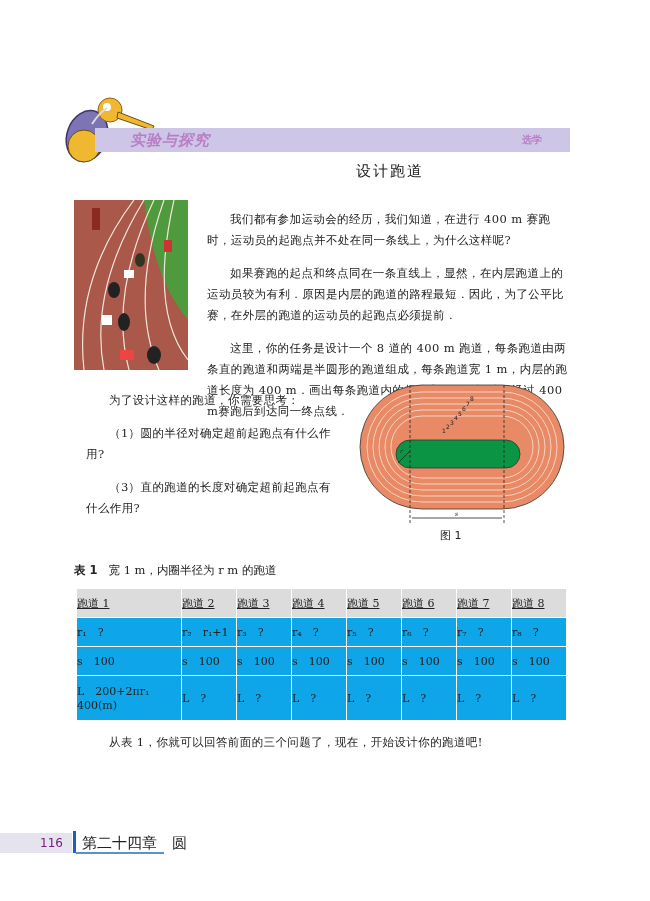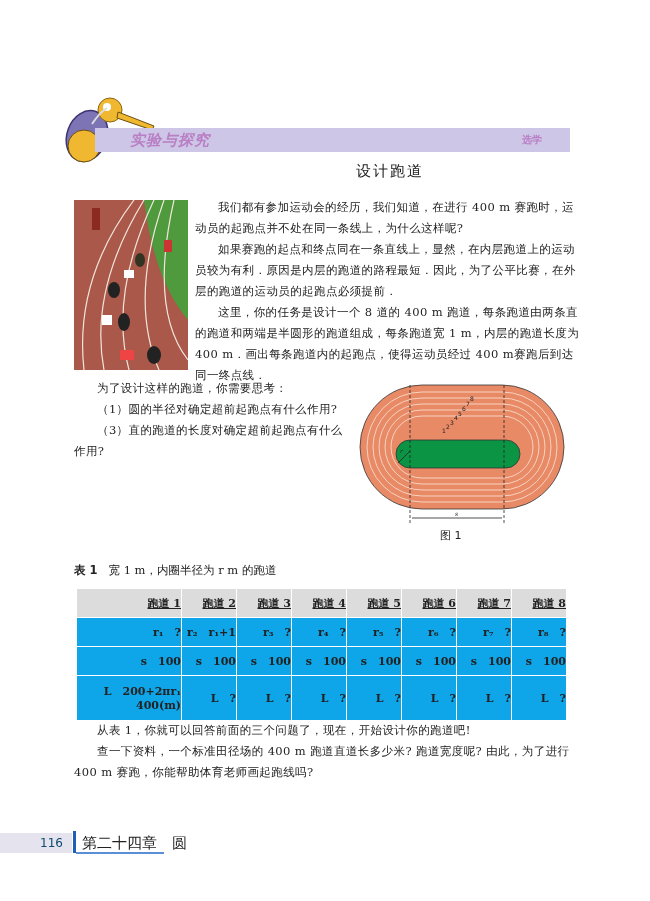--- a/index.html
+++ b/index.html
@@ -4,36 +4,36 @@
 <style>
   html,body{margin:0;padding:0;background:#fff;}
   body{width:650px;height:901px;position:relative;overflow:hidden;font-family:"DejaVu Serif",serif;color:#222;}
   .abs{position:absolute;}
   
   .banner{left:95px;top:128px;width:475px;height:24px;background:#cdc6e6;}
   .banner-title{left:130px;top:128px;font-family:"DejaVu Sans",sans-serif;font-size:15px;font-weight:bold;font-style:italic;color:#b97ec4;line-height:24px;letter-spacing:1px;}
   .banner-tag{left:522px;top:128px;font-family:"DejaVu Sans",sans-serif;font-size:10px;font-weight:bold;color:#b97ec4;line-height:24px;}
   .title{left:0;width:650px;top:162px;text-align:center;font-size:15px;letter-spacing:2px;padding-left:130px;box-sizing:border-box;}
   .para{font-size:11.5px;line-height:21px;letter-spacing:0.4px;}
-  .para p{margin:0;text-indent:2em;}
+  .para p{margin:12px;text-indent:2em;}
   .intro{left:195px;top:197px;width:385px;}
   .qs{left:74px;top:378px;width:270px;}
   .photo{left:74px;top:200px;width:114px;height:170px;overflow:hidden;}
   .caption{left:440px;top:528px;font-size:11px;font-family:"DejaVu Sans",sans-serif;}
   .tcap{left:74px;top:563px;font-size:11.5px;}
   .tcap b{font-family:"DejaVu Sans",sans-serif;}
   table.runs{position:absolute;left:76px;top:588px;border-collapse:collapse;font-size:11px;font-family:"DejaVu Serif",serif;}
-  table.runs td,table.runs th{border:1px solid #fff;text-align:right;padding:0;font-weight:bold;}
+  table.runs td,table.runs th{border:1px solid #fff;text-align:left;padding:0;font-weight:normal;}
   table.runs th{background:#dcdcdc;height:28px;}
   table.runs td{background:#0ea5e9;height:28px;}
   table.runs tr.tall td{height:44px;}
   table.runs th span{text-decoration:underline;}
   .outro{left:74px;top:720px;width:510px;}
   .footer-bar{left:0;top:833px;width:72px;height:20px;background:#e4e3ee;}
-  .footer-num{left:40px;top:833px;font-family:"DejaVu Sans",sans-serif;font-size:12px;line-height:20px;color:#0c4a6e;}
+  .footer-num{left:40px;top:833px;font-family:"DejaVu Sans",sans-serif;font-size:12px;line-height:20px;color:#701a75;}
   .footer-rule{left:73px;top:831px;width:3px;height:22px;background:#1f5fb8;}
   .footer-chap{left:82px;top:833px;font-family:"DejaVu Sans",sans-serif;font-size:15px;line-height:20px;}
   .footer-line{left:76px;top:852px;width:88px;height:2px;background:#5a8fd6;}
 </style>
 </head>
 <body>
 
 <svg class="abs" style="left:62px;top:88px" width="110" height="80" viewBox="0 0 110 80">
   <ellipse cx="25" cy="48" rx="20" ry="26" fill="#7d74b6" stroke="#3b3470" stroke-width="1.5" transform="rotate(20 25 48)"></ellipse>
   <circle cx="22" cy="58" r="16" fill="#f0b830" stroke="#6b4e10" stroke-width="1"></circle>
@@ -158,20 +158,19 @@
     <td>L　?</td>
     <td>L　?</td>
     <td>L　?</td>
     <td>L　?</td>
   </tr>
 </tbody>
   </table>
 
 <div class="abs para outro">
   <p>从表 1，你就可以回答前面的三个问题了，现在，开始设计你的跑道吧!</p>
-  <p>查一下资料，一个标准田径场的 400 m 跑道直道长多少米? 跑道宽度呢? 由此，为了进行 400 m 赛跑，你能帮助体育老师画起跑线吗?</p>
 </div>
 
 <div class="abs footer-bar"></div>
 <div class="abs footer-num">116</div>
 <div class="abs footer-rule"></div>
 <div class="abs footer-chap">第二十四章　圆</div>
 <div class="abs footer-line"></div>
 
 </body></html>

